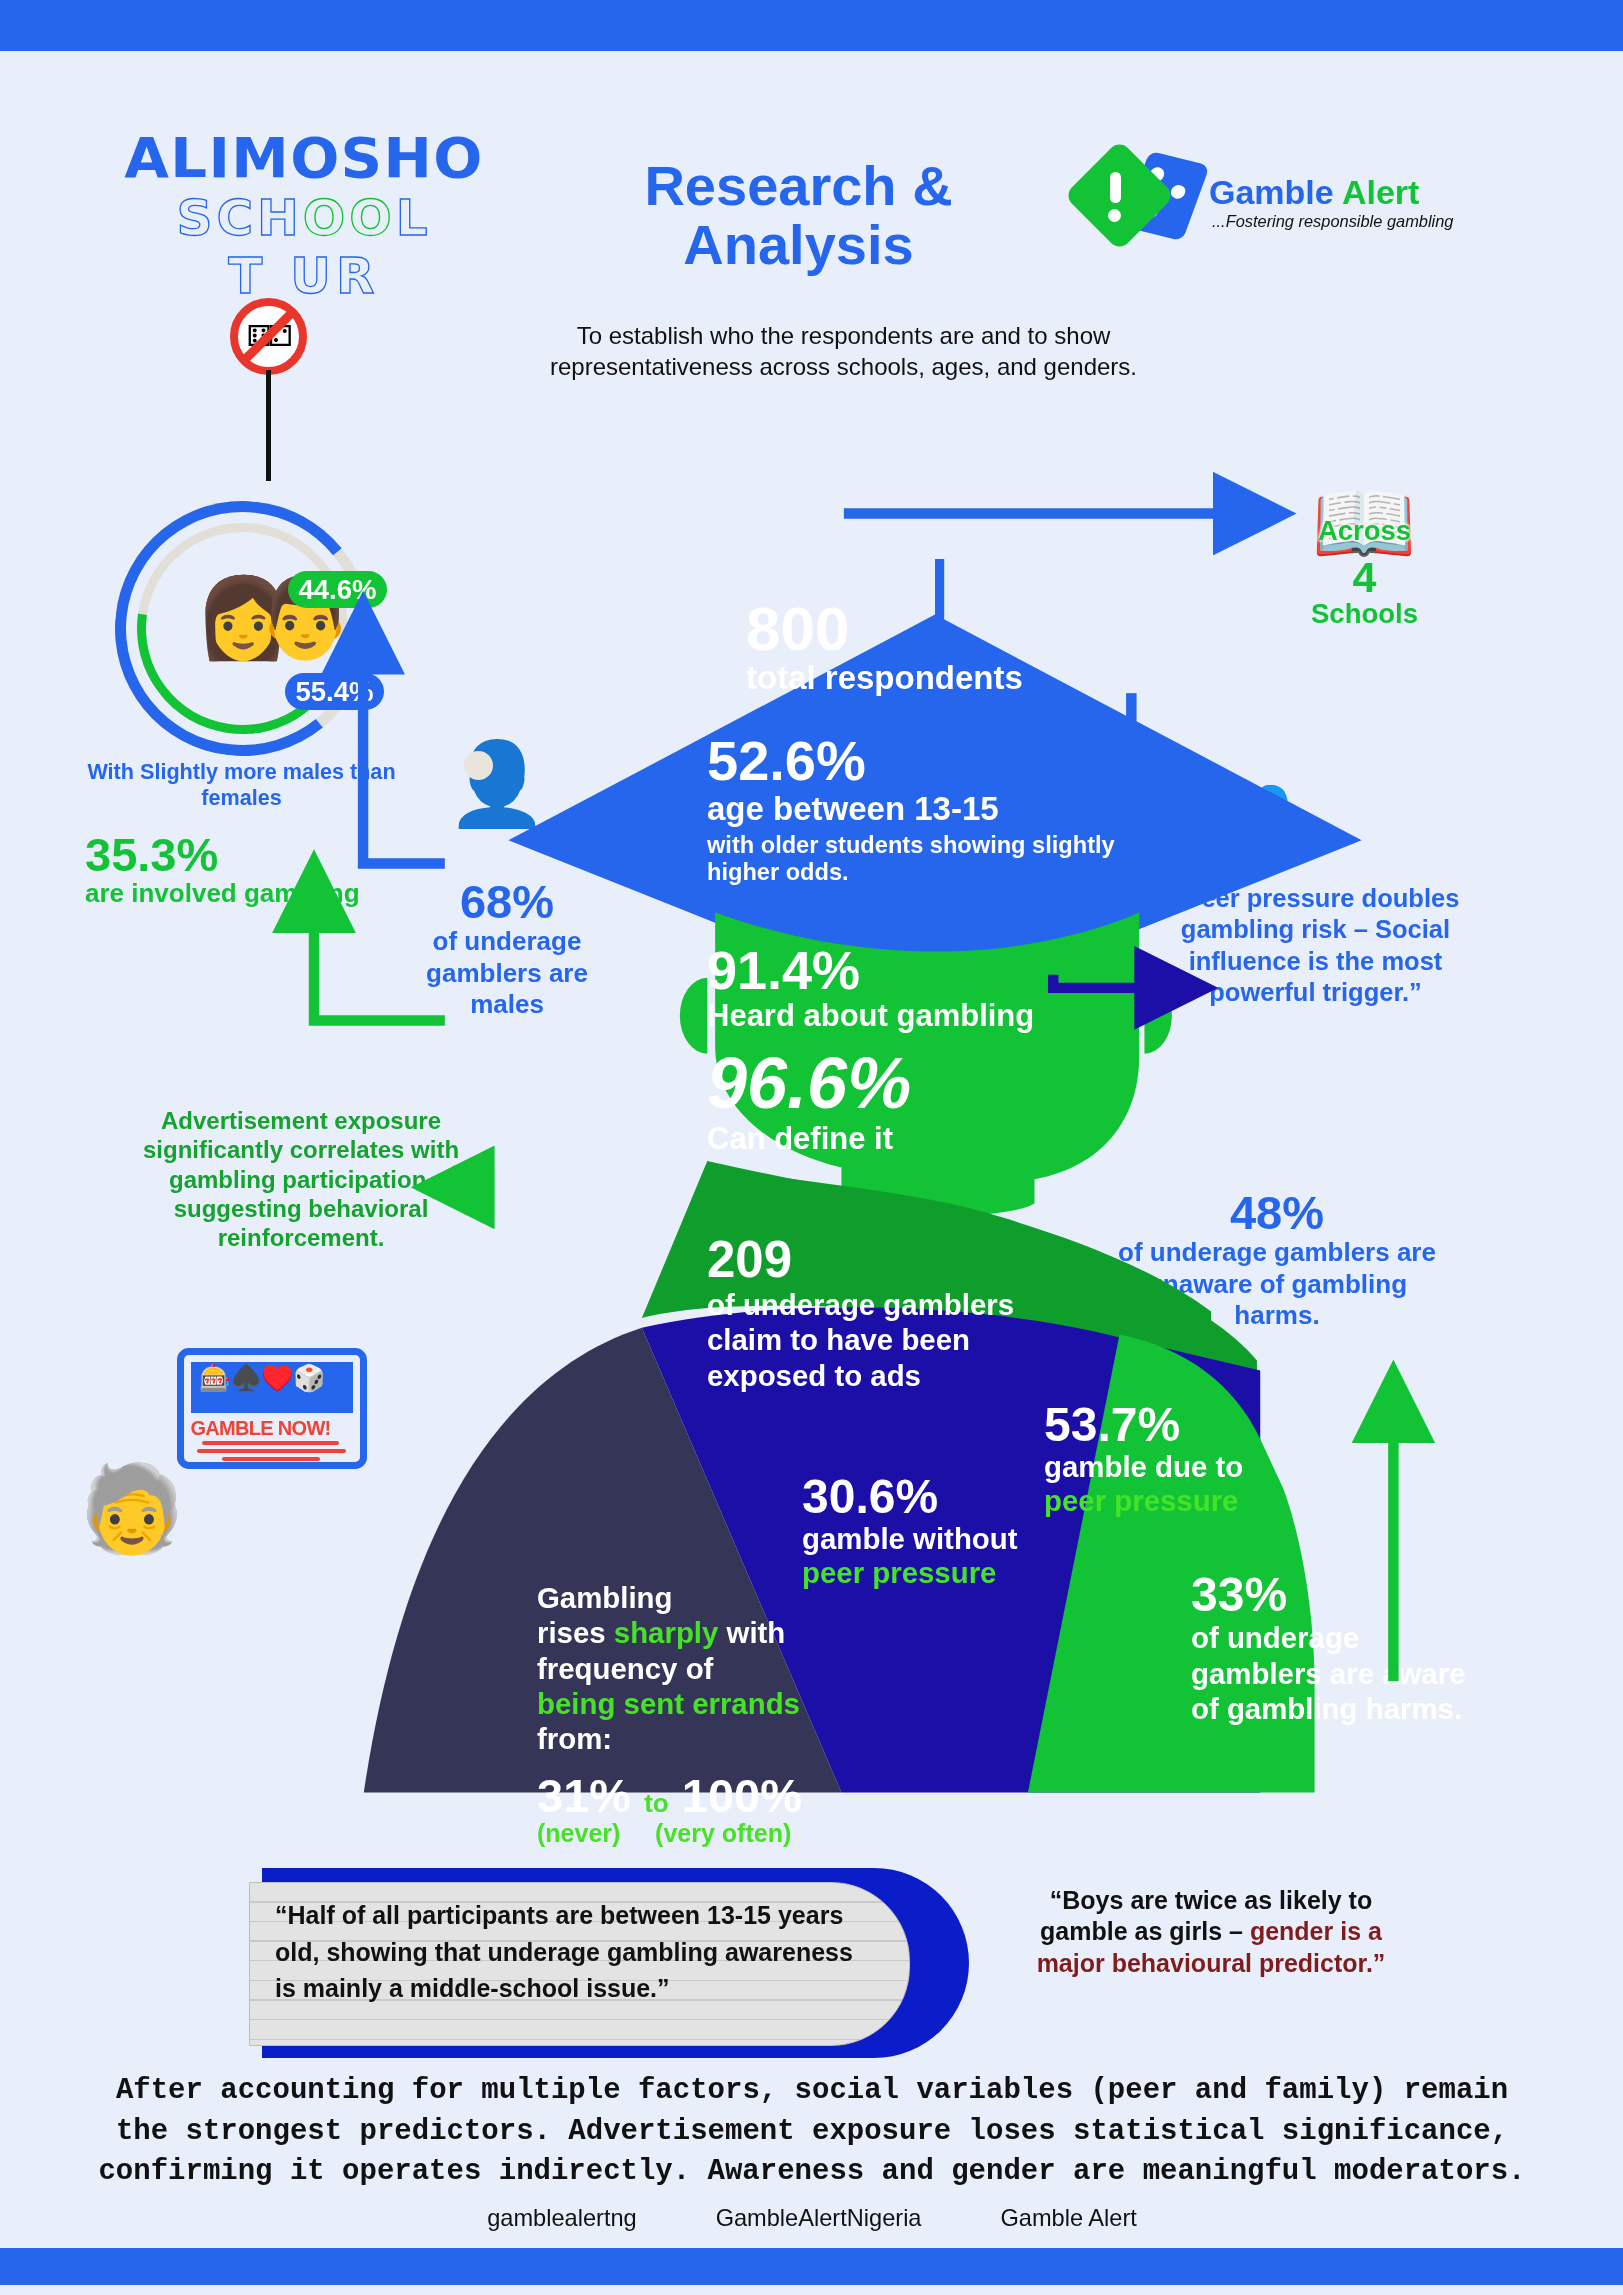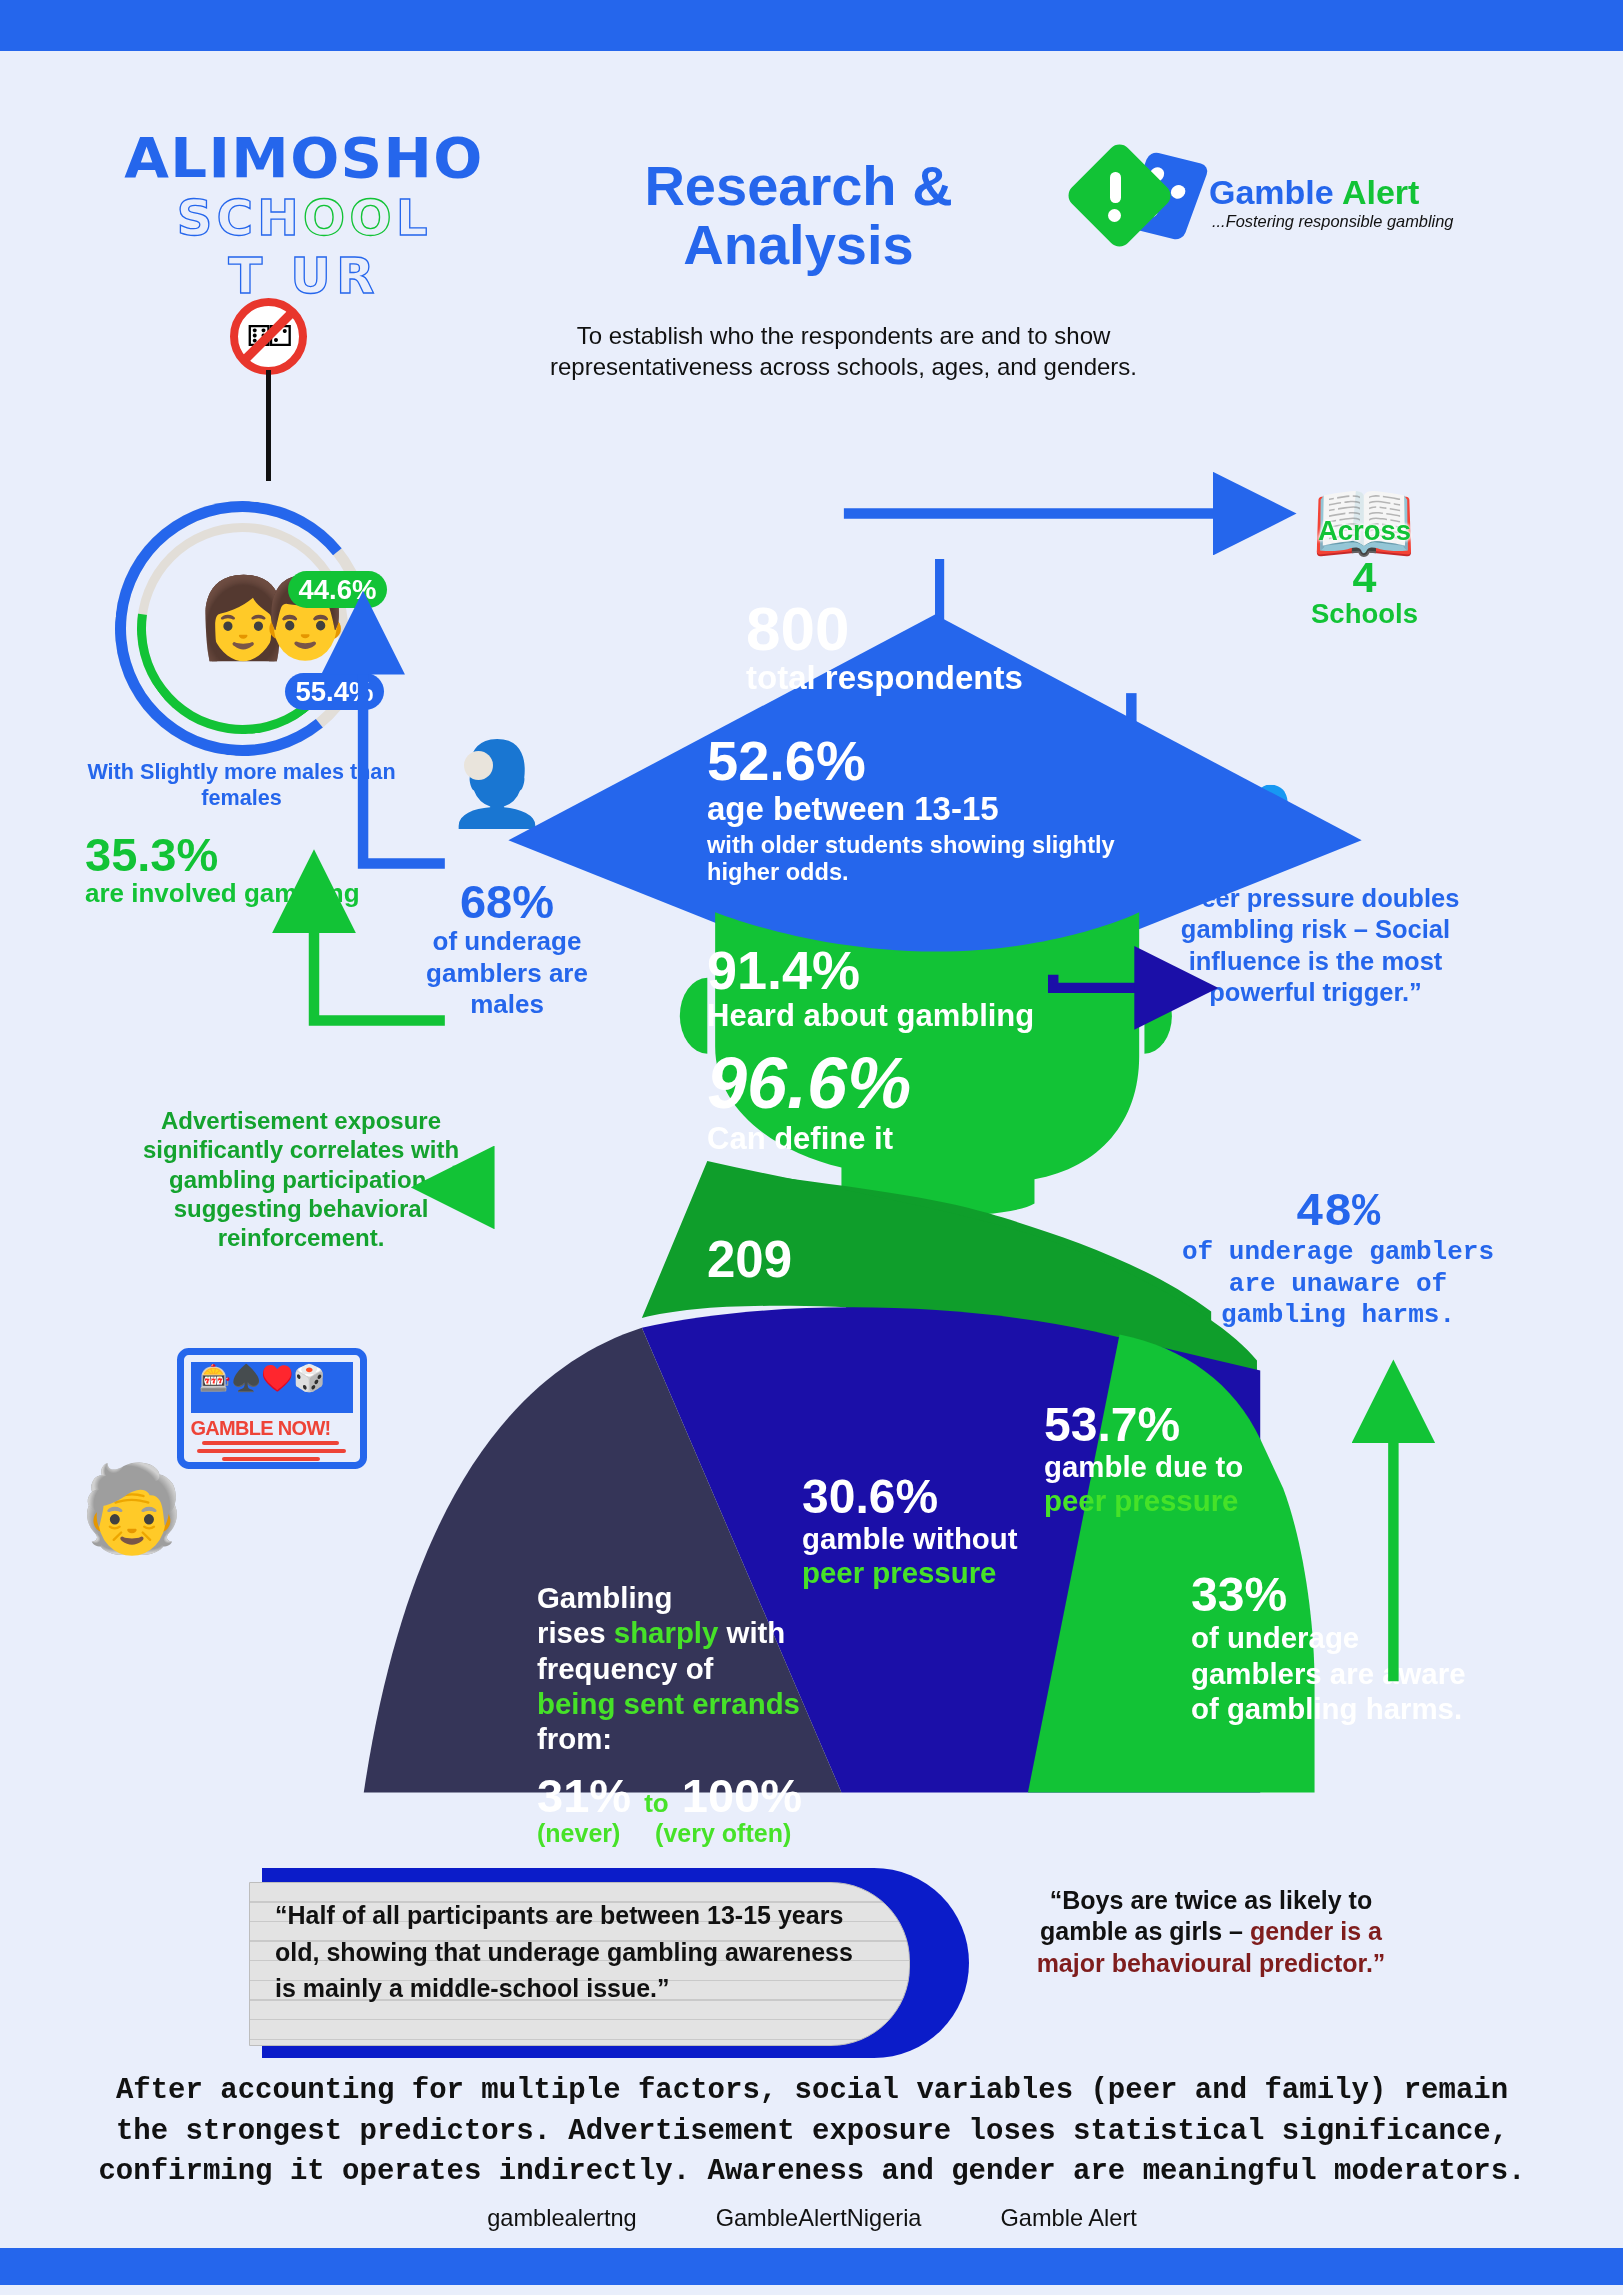--- a/index.html
+++ b/index.html
@@ -100,21 +100,21 @@
   .book-word { position:absolute; left:0; top:34px; width:157px; font-size:27.5px; font-weight:bold;
                color:#12C336; text-shadow:0 0 3.9px #fff,0 0 3.9px #fff,0 0 3.9px #fff; }
   .book-num { font-size:43px; font-weight:bold; color:#12C336; line-height:1; margin-top:-10.5px;}
   .book-lbl { font-size:27.5px; font-weight:bold; color:#12C336; line-height:1.1; }
 
   
   .pp-ico { position:absolute; left:1214px; top:775px; font-size:63px; line-height:1; }
   .pp-quote { position:absolute; left:1165px; top:883px; width:301px; text-align:center;
               font-size:25.5px; font-weight:bold; color:#2566EC; line-height:1.23; }
 
-  .stat-48 { position:absolute; left:1171px; top:1188px; width:334px; text-align:center;font-family:Liberation Mono, monospace; }
+  .stat-48 { position:absolute; left:1110px; top:1188px; width:334px; text-align:center; }
   .stat-48 .n { font-size:47px; font-weight:bold; color:#2566EC; line-height:1.05; }
   .stat-48 .t { font-size:26px; font-weight:bold; color:#2566EC; line-height:1.2; }
 
   
   .figure { position:absolute; left:249px; top:559px; width:1126px; height:1276px; }
   .fig-svg { position:absolute; left:0; top:0; }
   .fig-txt { position:absolute; color:#fff; text-align:left; }
 
   .t-800 { left:497px; top:39px; width:366px; }
   .t-800 .n { font-size:62px; font-weight:bold; line-height:1; }
@@ -301,20 +301,21 @@
   <div class="fig-txt t-914">
     <div class="n">91.4%</div>
     <div class="t">Heard about gambling</div>
   </div>
   <div class="fig-txt t-966">
     <div class="n">96.6%</div>
     <div class="t">Can define it</div>
   </div>
   <div class="fig-txt t-209">
     <div class="n">209</div>
+    <div class="t">of underage gamblers claim to have  been exposed to ads</div>
   </div>
   <div class="fig-txt t-537">
     <div class="n">53.7%</div>
     <div class="t">gamble due to</div>
     <div class="t hl">peer pressure</div>
   </div>
   <div class="fig-txt t-306">
     <div class="n">30.6%</div>
     <div class="t">gamble without</div>
     <div class="t hl">peer pressure</div>

